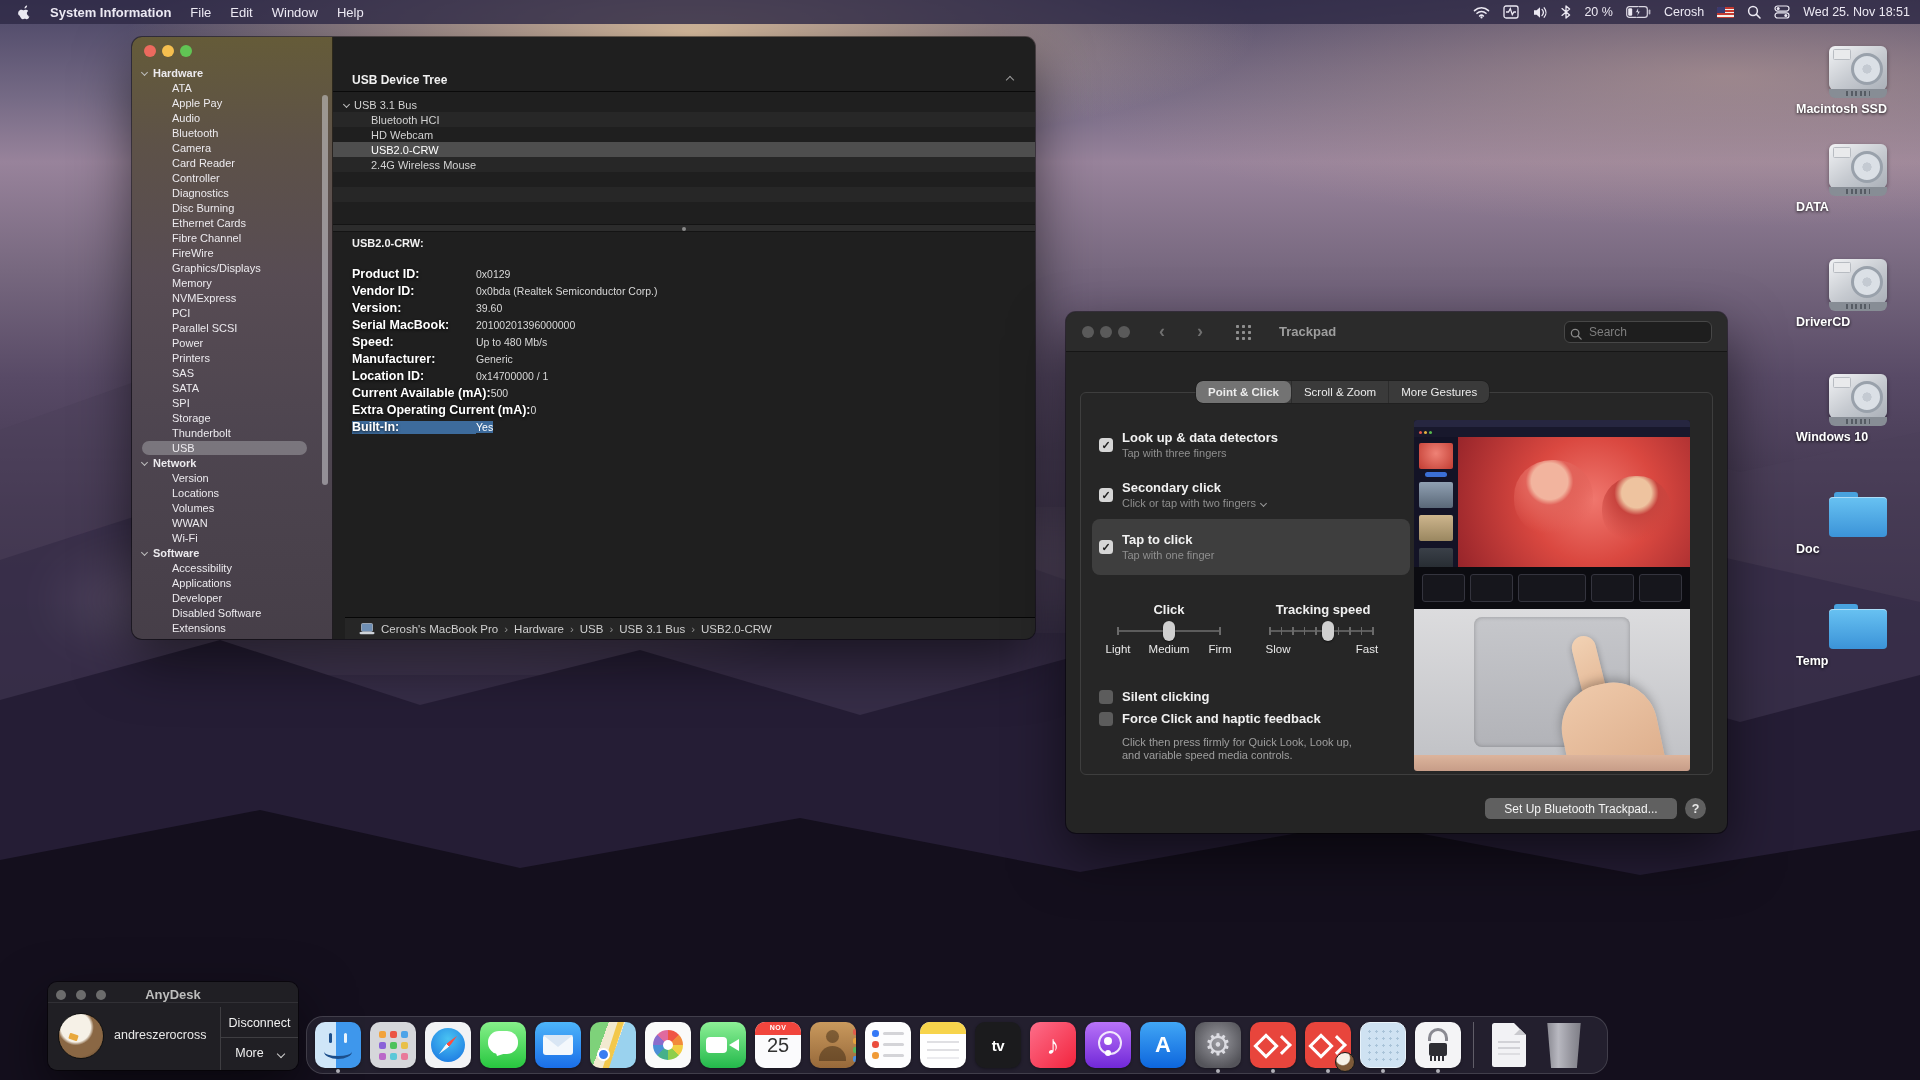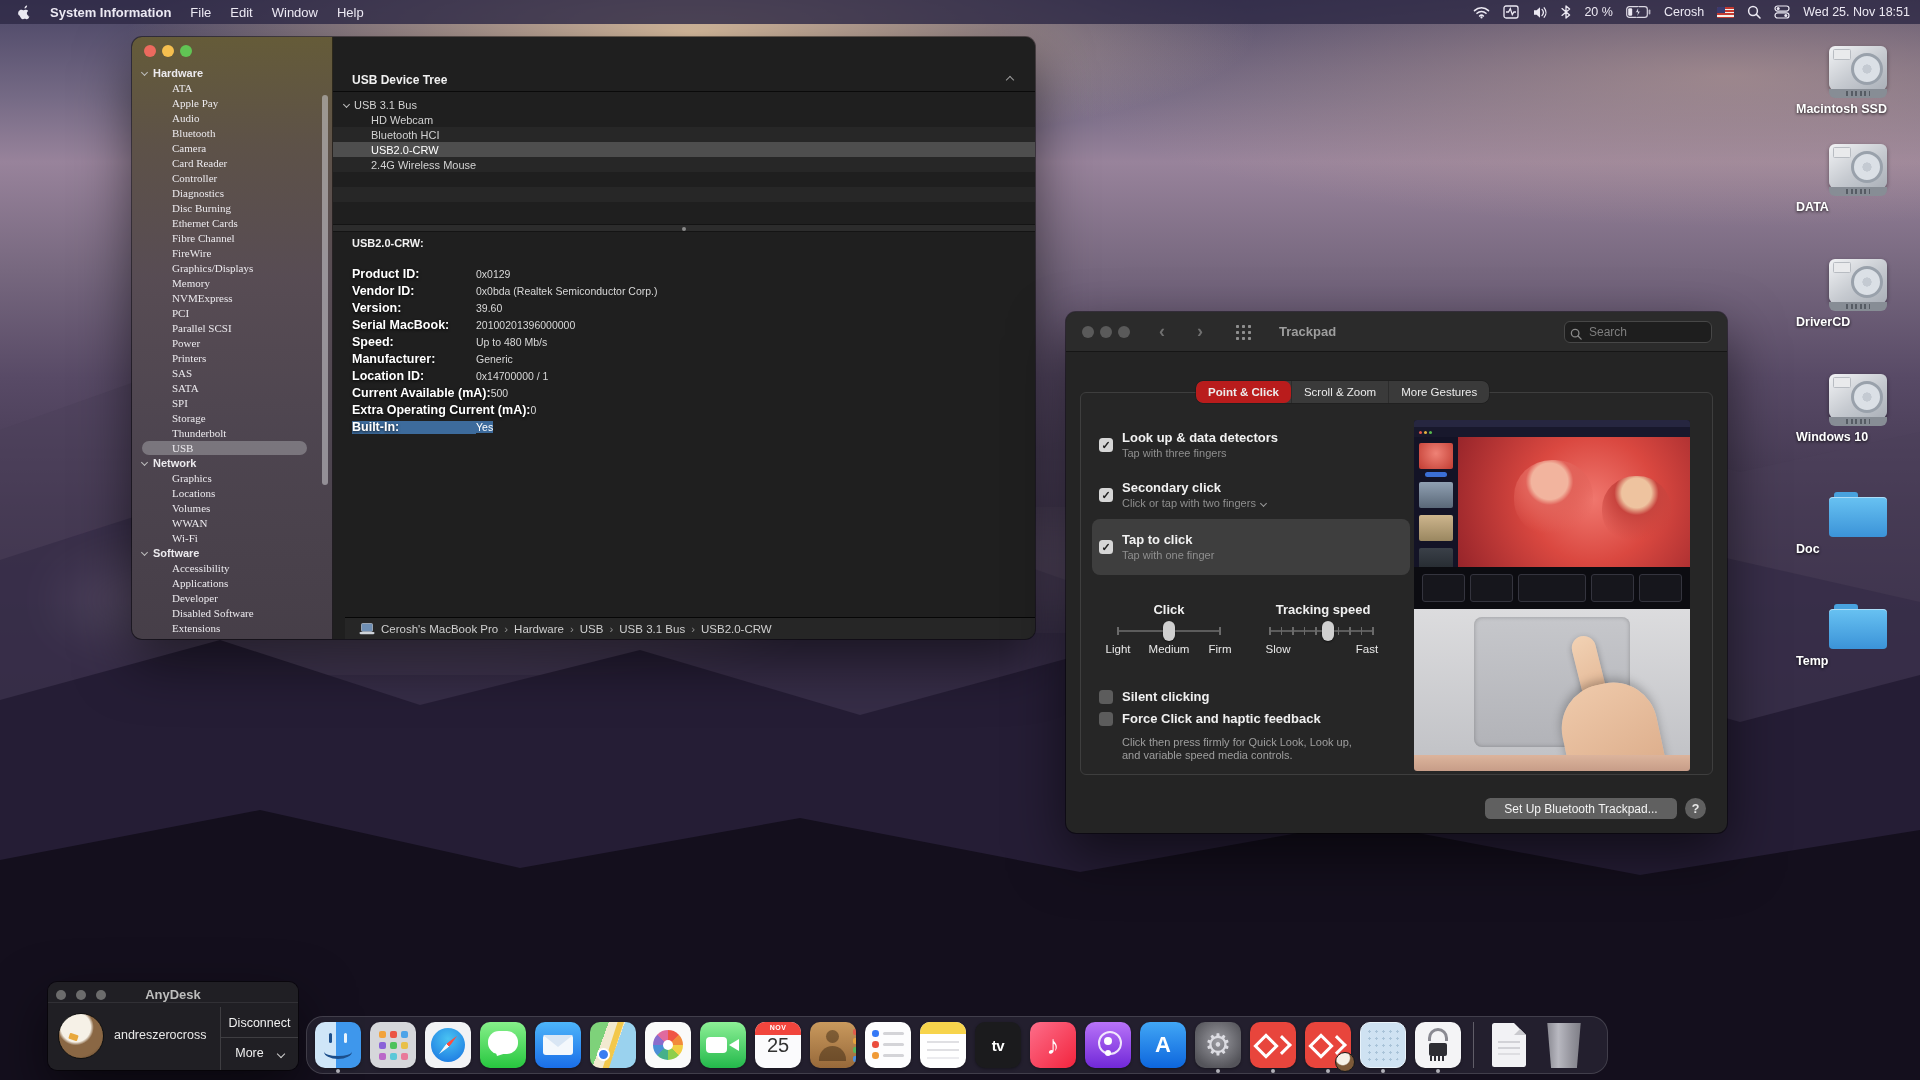--- a/index.html
+++ b/index.html
@@ -35,21 +35,21 @@
   .tl { position:absolute; width:12px; height:12px; border-radius:50%; }
 
   
   #sysinfo { left:132px; top:37px; width:903px; height:602px; background:#1e1e1e; overflow:hidden; }
   .si-sidebar { position:absolute; left:0; top:0; width:201px; height:602px;
     background:linear-gradient(180deg, rgba(104,94,58,.96) 0%, rgba(96,84,74,.96) 18%, rgba(90,78,86,.96) 40%, rgba(80,71,82,.96) 65%, rgba(72,64,74,.96) 100%);
     border-right:1px solid rgba(0,0,0,.55); }
   .si-list { position:absolute; left:0; top:28px; right:0; bottom:0; overflow:hidden; font-size:11px; color:#eceaee; }
   .sb-group { height:15px; display:flex; align-items:center; gap:6px; padding-left:10px; font-weight:600; }
   .sb-group .chev { width:5px; height:5px; }
-  .sb-item { height:15px; display:flex; align-items:center; padding-left:40px; position:relative;font-family:Liberation Serif, serif; }
+  .sb-item { height:15px; display:flex; align-items:center; padding-left:40px; position:relative; }
   .sb-item.sel::before { content:""; position:absolute; left:10px; right:25px; top:0.5px; height:14px; border-radius:7px; background:rgba(178,178,182,.45); }
   .sb-item span { position:relative; z-index:1; }
   .si-scroll { position:absolute; left:190px; top:58px; width:6px; height:390px; border-radius:3px; background:rgba(205,205,210,.55); }
 
   .si-content { position:absolute; left:201px; top:0; width:702px; height:602px; background:#1f1f1f; }
   .si-title { position:absolute; top:7px; left:0; width:100%; text-align:center; font-size:12.5px; font-weight:700; color:#a6a6a6; }
   .si-header { position:absolute; top:30px; left:0; width:100%; height:25px; border-bottom:1px solid #0a0a0a; }
   .si-header-label { position:absolute; left:19px; top:6px; font-size:12px; font-weight:700; color:#f0f0f0; }
   .si-header .chev { position:absolute; right:22px; top:10px; border-color:#9a9a9a; }
   .usb-tree { position:absolute; left:0; top:60px; width:100%; }
@@ -81,21 +81,21 @@
   .tp-search { position:absolute; left:498px; top:9px; width:148px; height:22px; background:#1e1e1e; border:1px solid #474747; border-radius:6px;
     color:#b8b8b8; font-size:12px; padding-left:24px; outline:none; }
   .tp-search::placeholder { color:#7e7e7e; }
   .tp-search-ic { position:absolute; left:504px; top:14px; }
 
   .tp-box { position:absolute; left:14px; top:80px; width:633px; height:383px; border:1px solid #3e3e3e; border-radius:6px; background:#262626; }
   .tp-tabs { position:absolute; left:130px; top:69px; height:22px; display:flex; background:#3a3a3a; border-radius:7px; overflow:hidden; z-index:3;
     box-shadow:0 0 0 0.5px #1a1a1a; }
   .tp-tab { padding:0 12px; display:flex; align-items:center; font-size:11.5px; color:#ececec; border-left:1px solid #2c2c2c; }
   .tp-tab:first-child { border-left:none; }
-  .tp-tab.sel { background:#b91c1c; border-radius:7px; border-left:none; font-weight:600; }
+  .tp-tab.sel { background:#737373; border-radius:7px; border-left:none; font-weight:600; }
 
   .cbrow { position:absolute; left:26px; width:318px; display:flex; align-items:center; gap:9px; padding-left:7px; z-index:2; }
   .cbrow.hl { background:#3e3e3e; border-radius:8px; }
   .cb { flex:none; width:14px; height:14px; border-radius:3.5px; background:#d6d6d6; display:flex; align-items:center; justify-content:center;
     font-size:11px; font-weight:700; color:#222; }
   .cb.off { background:#5c5c5c; }
   .cb-title { font-size:13px; font-weight:600; color:#f2f2f2; line-height:16px; }
   .cb-sub { font-size:11px; color:#8f8f8f; line-height:15px; display:flex; align-items:center; gap:5px; }
   .cb-sub .chev { width:5px; height:5px; border-color:#9a9a9a; }
 
@@ -451,21 +451,21 @@
             <span>Thunderbolt</span>
           </div>
           <div class="sb-item sel">
             <span>USB</span>
           </div>
           <div class="sb-group">
             <span class="chev down"></span>
             <span>Network</span>
           </div>
           <div class="sb-item">
-            <span>Graphics</span>
+            <span>Version</span>
           </div>
           <div class="sb-item">
             <span>Locations</span>
           </div>
           <div class="sb-item">
             <span>Volumes</span>
           </div>
           <div class="sb-item">
             <span>WWAN</span>
           </div>
@@ -497,25 +497,25 @@
     <div class="si-content">
       <div class="si-header">
         <span class="si-header-label">USB Device Tree</span>
         <span class="chev up"></span>
       </div>
       <div class="usb-tree">
           <div class="tree-row">
             <span class="chev down tree-chev"></span>
             <span class="tr-root">USB 3.1 Bus</span>
           </div>
+          <div class="tree-row stripe">
+            <span class="tr-child">Bluetooth HCI</span>
+          </div>
           <div class="tree-row">
             <span class="tr-child">HD Webcam</span>
-          </div>
-          <div class="tree-row stripe">
-            <span class="tr-child">Bluetooth HCI</span>
           </div>
           <div class="tree-row stripe sel">
             <span class="tr-child">USB2.0-CRW</span>
           </div>
           <div class="tree-row stripe">
             <span class="tr-child">2.4G Wireless Mouse</span>
           </div>
           <div class="tree-row"></div>
           <div class="tree-row stripe"></div>
         </div>

